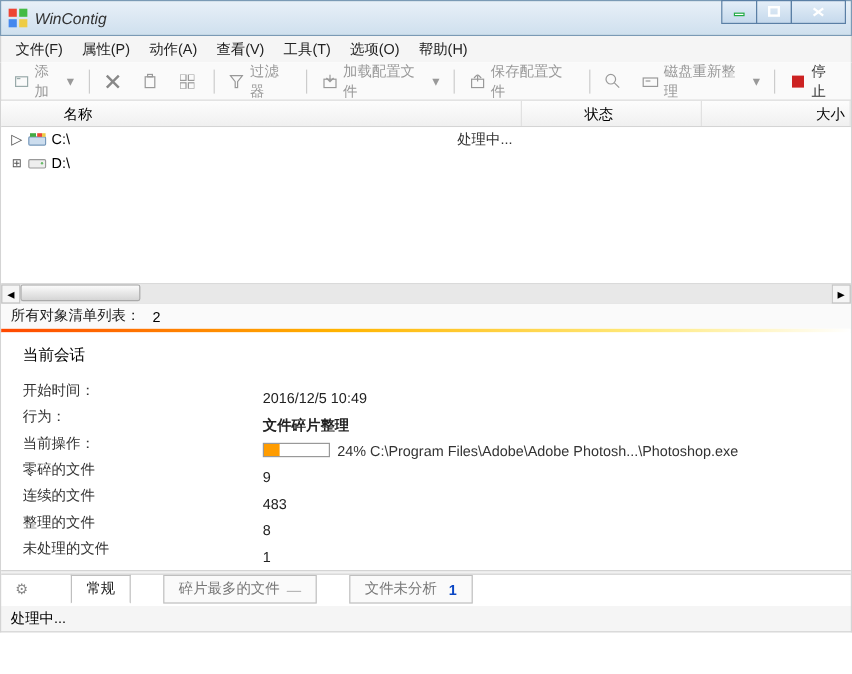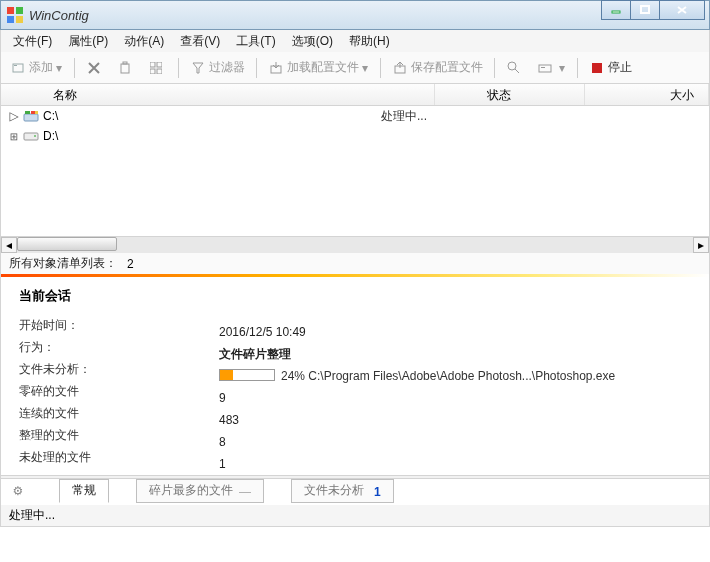--- a/index.html
+++ b/index.html
@@ -27,21 +27,21 @@
 .tb-sep { width:1px; height:20px; background:#ccc; margin:0 4px; }
 .tb-icon { width:16px; height:16px; margin-right:3px; display:flex; align-items:center; justify-content:center; }
 .tb-dd { width:8px;height:16px;display:flex;align-items:center;justify-content:center;margin-left:2px;}
 
 
 .panel-outer { border-left:1px solid #d4d4d4; border-right:1px solid #d4d4d4; }
 .list-hdr { height:22px; background:linear-gradient(#fdfdfd,#f0f0f0); border-bottom:1px solid #d4d4d4; display:flex; }
 .col { border-right:1px solid #e1e1e1; padding:3px 8px;margin-left:44px; }
 .col-name { flex:0 0 390px; }
 .col-status { flex:1; }
-.col-size { flex:0 0 80px; text-align:right; padding-right:14px; }
+.col-size { flex:0 0 80px; text-align:right; padding-right:4px; }
 .list-body { height:130px; overflow:auto; background:#fff; }
 .row { display:flex; height:20px; align-items:center; padding-left:8px; }
 .twist { width:10px; text-align:center; color:#555; }
 .drive-icon { width:16px; height:16px; margin:0 4px; display:inline-flex; align-items:center;}
 .row .c-name { flex:0 0 372px; display:flex; align-items:center; }
 .row .c-status { flex:1; color:#333; }
 .row .c-size { flex:0 0 80px; }
 
 
 .hscroll { height:16px; background:#f0f0f0; border-top:1px solid #d4d4d4; display:flex; align-items:center; }
@@ -52,21 +52,21 @@
 
 .stat1 { height:22px; display:flex; align-items:center; padding:0 8px; border-top:1px solid #d4d4d4; background:#fafafa; }
 .stat1 .lbl { color:#222; }
 .stat1 .val { margin-left:10px; }
 
 
 .divider { height:3px; background:linear-gradient(90deg,#ff4800 0%,#ffb400 40%,#ffe97a 75%,#fff 100%); }
 
 
 .session { padding:10px 18px 6px 18px; background:#fff; }
-.session h2 { font-size:13px; font-weight:bold; margin-bottom:10px; }
+.session h2 { font-size:13px; font-weight:normal; margin-bottom:10px; }
 .ss-row { display:flex; height:20px; align-items:center; margin-bottom:2px; }
 .ss-key { width:200px; color:#333; }
 .ss-val { color:#222;margin-top:14px; }
 .ss-val.bold { font-weight:bold; }
 .prog { display:flex; }
 .prog-bar { width:56px; height:12px; border:1px solid #999; margin-right:6px; background:#fff; position:relative;}
 .prog-fill { position:absolute; left:0; top:0; bottom:0; width:24%; background:#ff9c00; }
 .prog-path { color:#333; }
 
 
@@ -201,20 +201,21 @@
         </svg>
       </span>
     </div>
   <div class="tb-btn disabled">
     <span class="tb-icon">
         <svg width="14" height="12">
           <rect x="1" y="3" width="12" height="7" fill="none" stroke="#999"></rect>
           <rect x="3" y="5" width="4" height="1" fill="#999"></rect>
         </svg>
       </span>
+    <span>磁盘重新整理</span>
     <span class="tb-dd">▾</span>
   </div>
   <div class="tb-sep"></div>
   <div class="tb-btn">
     <span class="tb-icon">
         <svg width="12" height="12">
           <rect x="1" y="1" width="10" height="10" fill="#c22"></rect>
         </svg>
       </span>
     <span>停止</span>
@@ -281,21 +282,21 @@
     <h2>当前会话</h2>
     <div class="ss-row">
         <div class="ss-key">开始时间：</div>
         <div class="ss-val">2016/12/5 10:49</div>
       </div>
     <div class="ss-row">
         <div class="ss-key">行为：</div>
         <div class="ss-val bold">文件碎片整理</div>
       </div>
     <div class="ss-row">
-      <div class="ss-key">文件未分析：</div>
+      <div class="ss-key">当前操作：</div>
       <div class="ss-val prog">
         <span class="prog-bar">
             <span class="prog-fill" style="width: 24%;"></span>
           </span>
         <span class="prog-path">24% C:\Program Files\Adobe\Adobe Photosh...\Photoshop.exe</span>
       </div>
     </div>
     <div class="ss-row">
         <div class="ss-key">零碎的文件</div>
         <div class="ss-val">9</div>

